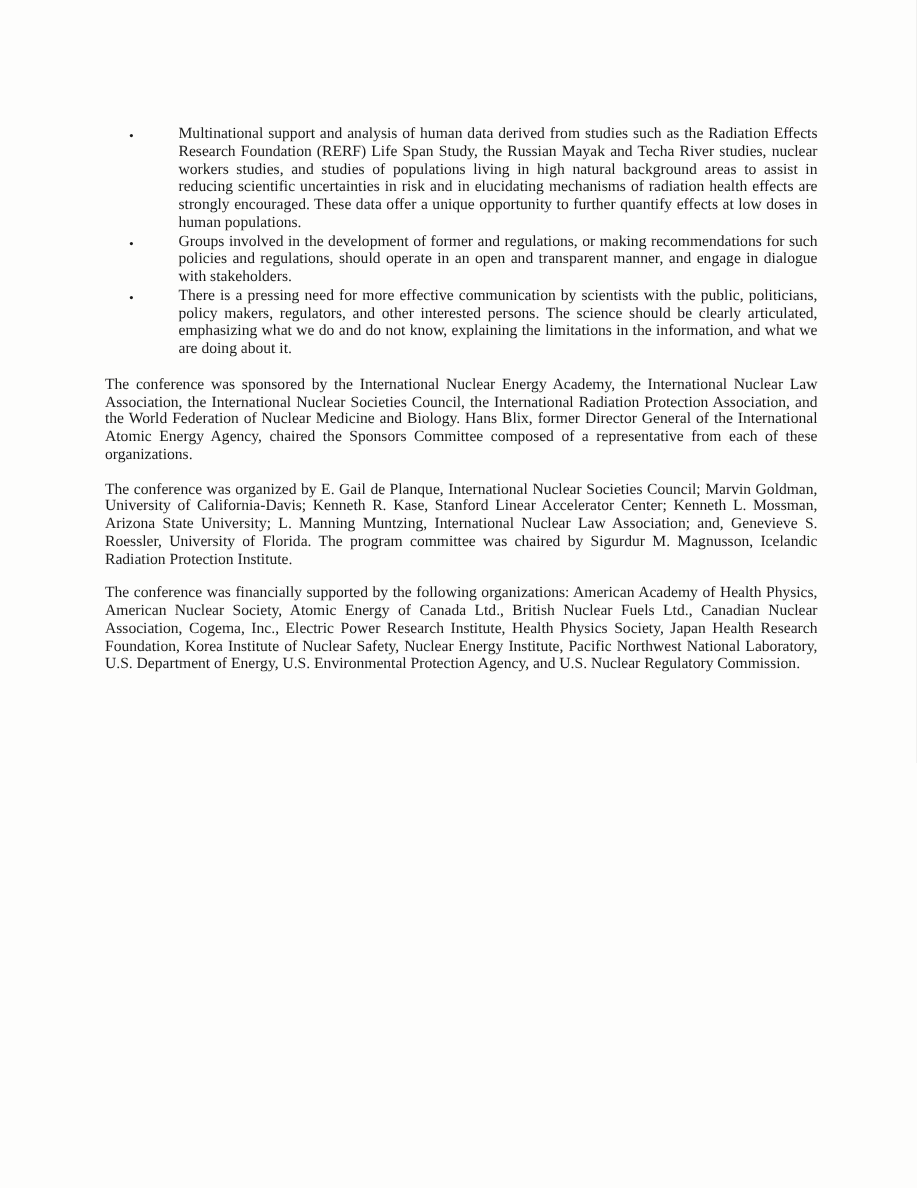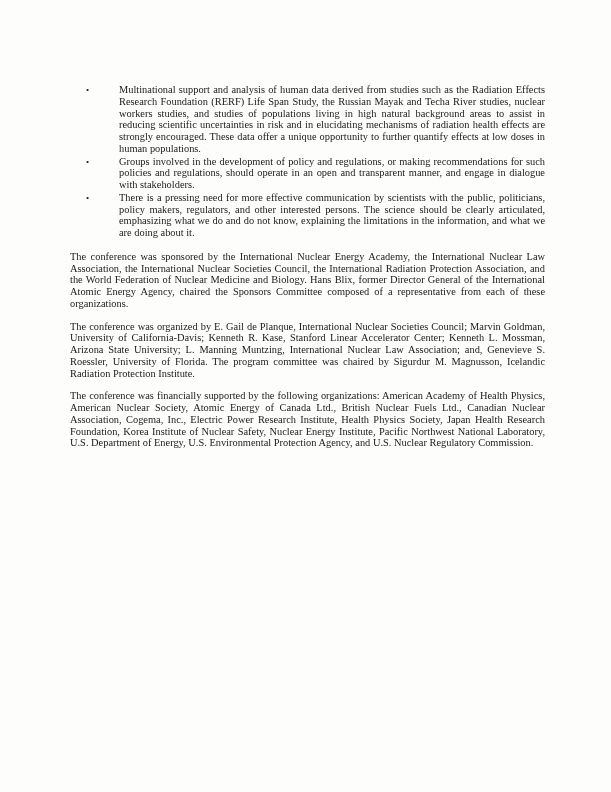--- a/index.html
+++ b/index.html
@@ -51,21 +51,21 @@
 
 <div class="page">
 
   <ul class="bullet-list">
     <li class="bullet-item">
       <span class="bullet-marker">•</span>
       <span class="bullet-text">Multinational support and analysis of human data derived from studies such as the Radiation Effects Research Foundation (RERF) Life Span Study, the Russian Mayak and Techa River studies, nuclear workers studies, and studies of populations living in high natural background areas to assist in reducing scientific uncertainties in risk and in elucidating mechanisms of radiation health effects are strongly encouraged. These data offer a unique opportunity to further quantify effects at low doses in human populations.</span>
     </li>
     <li class="bullet-item">
       <span class="bullet-marker">•</span>
-      <span class="bullet-text">Groups involved in the development of policy and regulations, or making recommendations for such policies and regulations, should operate in an open and transparent manner, and engage in dialogue with stakeholders.</span>
+      <span class="bullet-text">Groups involved in the development of former and regulations, or making recommendations for such policies and regulations, should operate in an open and transparent manner, and engage in dialogue with stakeholders.</span>
     </li>
     <li class="bullet-item">
       <span class="bullet-marker">•</span>
       <span class="bullet-text">There is a pressing need for more effective communication by scientists with the public, politicians, policy makers, regulators, and other interested persons. The science should be clearly articulated, emphasizing what we do and do not know, explaining the limitations in the information, and what we are doing about it.</span>
     </li>
   </ul>
 
   <p class="body-paragraph">The conference was sponsored by the International Nuclear Energy Academy, the International Nuclear Law Association, the International Nuclear Societies Council, the International Radiation Protection Association, and the World Federation of Nuclear Medicine and Biology. Hans Blix, former Director General of the International Atomic Energy Agency, chaired the Sponsors Committee composed of a representative from each of these organizations.</p>
 
   <p class="body-paragraph">The conference was organized by E. Gail de Planque, International Nuclear Societies Council; Marvin Goldman, University of California-Davis; Kenneth R. Kase, Stanford Linear Accelerator Center; Kenneth L. Mossman, Arizona State University; L. Manning Muntzing, International Nuclear Law Association; and, Genevieve S. Roessler, University of Florida. The program committee was chaired by Sigurdur M. Magnusson, Icelandic Radiation Protection Institute.</p>

